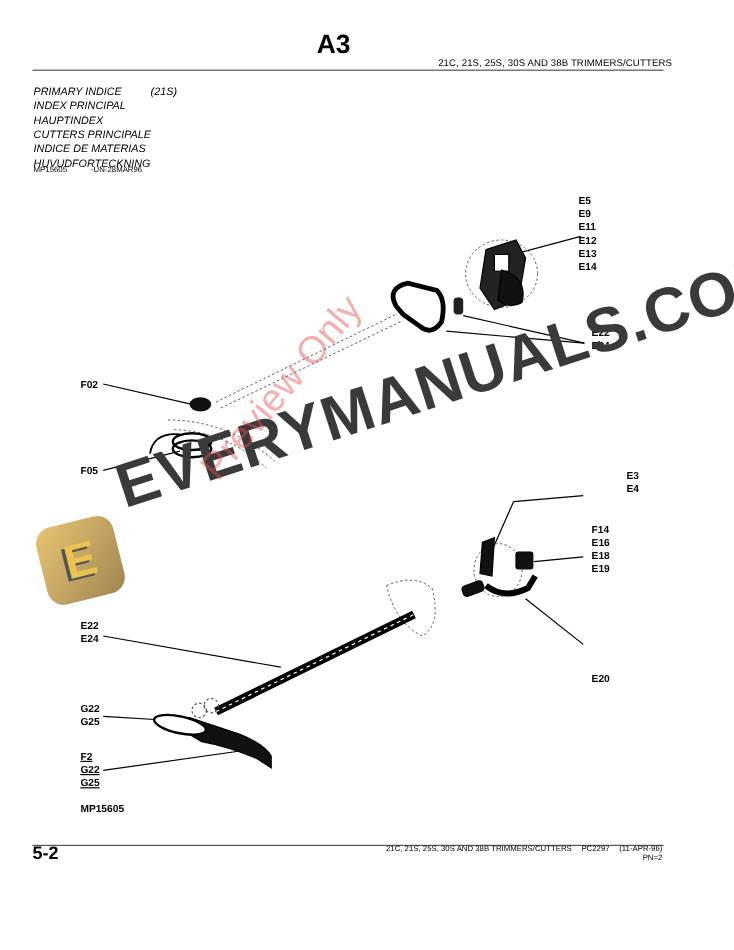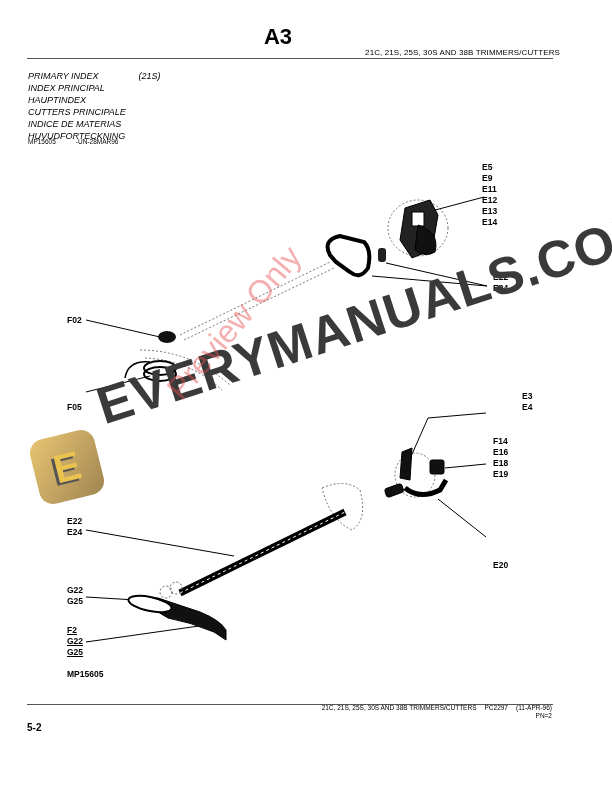--- a/index.html
+++ b/index.html
@@ -3,44 +3,44 @@
 <meta charset="utf-8">
 <style>
   html,body{margin:0;padding:0;background:#fff;}
   body{width:612px;height:792px;position:relative;overflow:hidden;font-family:"Liberation Sans",sans-serif;color:#000;}
   .abs{position:absolute;}
   .title{left:0;width:556px;top:24px;text-align:center;font-weight:bold;font-size:22px;}
   .subtitle{right:52px;top:48px;font-size:8px;letter-spacing:0.1px;}
   .rule-top{left:27px;top:58px;width:526px;height:1px;background:#555;}
   .index{left:28px;top:70px;font-style:italic;font-size:9px;line-height:12px;}
   .index .row{white-space:nowrap;}
-  .index .code{display:inline-block;margin-left:40px;}
+  .index .code{display:inline-block;margin-left:24px;}
   .ref{left:28px;top:138px;font-size:6.5px;}
   .ref span+span{margin-left:20px;}
   .callout{font-size:8.5px;font-weight:bold;line-height:11px;}
   .callout div{white-space:nowrap;}
   .figid{left:67px;top:669px;font-size:8.5px;font-weight:bold;}
   .rule-bot{left:27px;top:704px;width:526px;height:1px;background:#555;}
-  .pg{left:27px;top:722px;font-size:10px;font-weight:bold;}
+  .pg{left:27px;top:703px;font-size:15px;font-weight:bold;}
   .footer{right:60px;top:704px;font-size:6.5px;text-align:right;line-height:8px;}
   .footer span{margin-left:8px;}
   svg.drawing{position:absolute;left:0;top:0;}
   .wm-text{left:108px;top:376px;font-size:52px;font-weight:bold;color:#3a3a3a;transform:rotate(-18deg);transform-origin:left bottom;letter-spacing:1px;white-space:nowrap;}
   .wm-preview{left:188px;top:370px;font-size:32px;color:rgba(230,80,80,0.45);transform:rotate(-50deg);transform-origin:left bottom;white-space:nowrap;}
   .wm-logo{left:34px;top:434px;width:66px;height:66px;border-radius:14px;background:linear-gradient(135deg,#e8c572,#a08552);transform:rotate(-14deg);display:flex;align-items:center;justify-content:center;font-weight:bold;font-size:40px;color:#e9c24f;text-shadow:-3px 2px 0 #555;}
 </style>
 </head>
 <body>
 
 <div class="abs title">A3</div>
 <div class="abs subtitle">21C, 21S, 25S, 30S AND 38B TRIMMERS/CUTTERS</div>
 <div class="abs rule-top"></div>
 
 <div class="abs index">
-  <div class="row"><span>PRIMARY INDEX</span><span class="code">(21S)</span></div>
+  <div class="row"><span>PRIMARY INDICE</span><span class="code">(21S)</span></div>
   <div class="row">INDEX PRINCIPAL</div>
   <div class="row">HAUPTINDEX</div>
   <div class="row">CUTTERS PRINCIPALE</div>
   <div class="row">INDICE DE MATERIAS</div>
   <div class="row">HUVUDFORTECKNING</div>
 </div>
 <div class="abs ref"><span>MP15605</span><span>-UN-28MAR96</span></div>
 
 <svg class="drawing" width="612" height="792" viewBox="0 0 612 792">
 
@@ -110,21 +110,21 @@
   <div>E13</div>
   <div>E14</div>
 </div>
 <div class="abs callout" style="left:493px;top:272px;">
   <div>E22</div>
   <div>E24</div>
 </div>
 <div class="abs callout" style="left:67px;top:315px;">
   <div>F02</div>
 </div>
-<div class="abs callout" style="left:67px;top:402px;">
+<div class="abs callout" style="left:67px;top:387px;">
   <div>F05</div>
 </div>
 <div class="abs callout" style="left:493px;top:391px;margin-left:29px;">
   <div>E3</div>
   <div>E4</div>
 </div>
 <div class="abs callout" style="left:493px;top:436px;">
   <div>F14</div>
   <div>E16</div>
   <div>E18</div>

